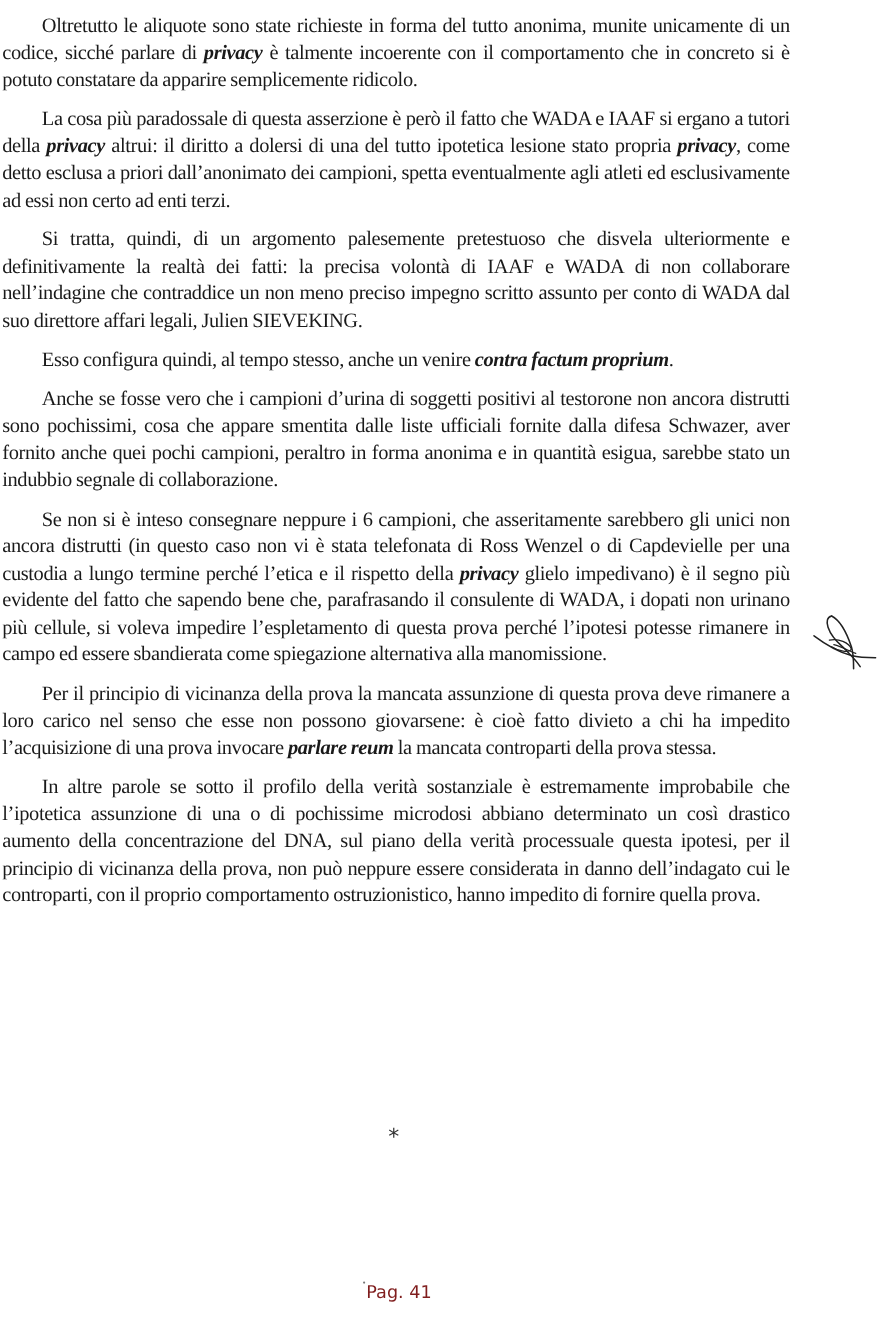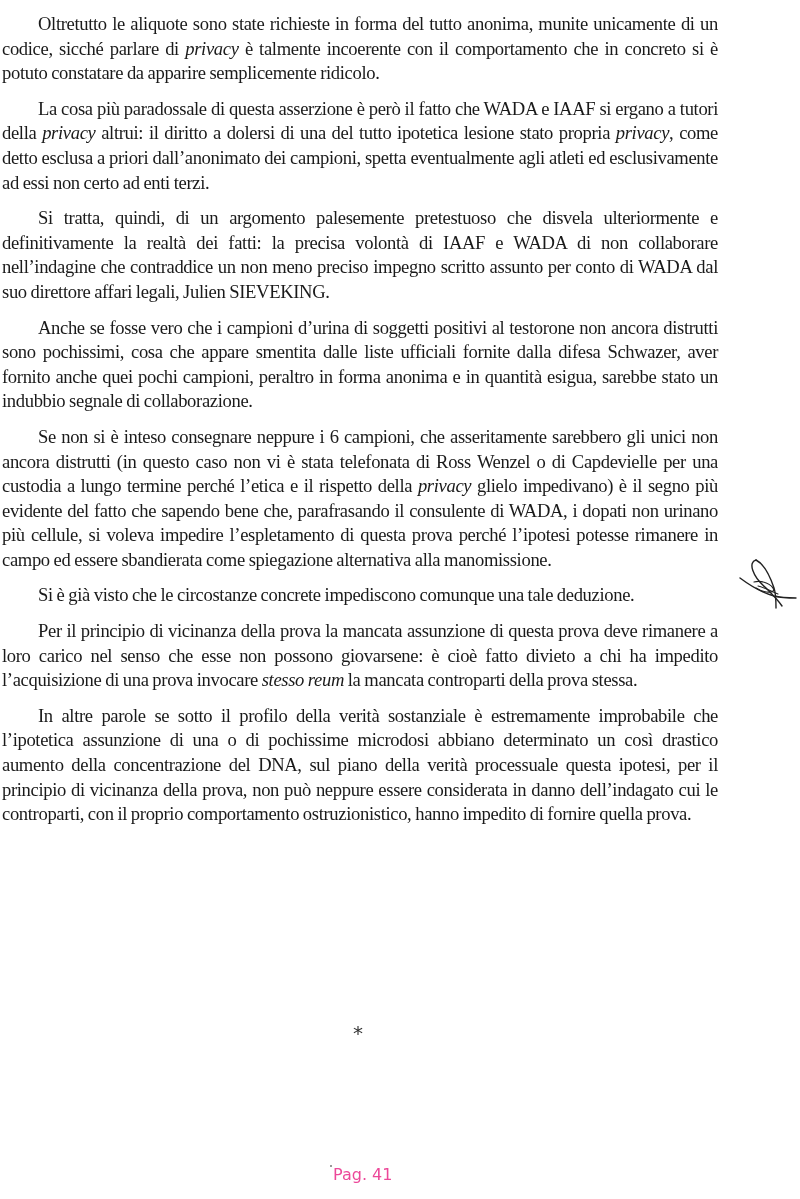--- a/index.html
+++ b/index.html
@@ -23,38 +23,38 @@
     }
     .para {
       margin: 0 0 11px 0;
       font-size: 18.6px;
       line-height: 24.6px;
       text-align: justify;
       text-indent: 36px;
       letter-spacing: -0.35px;
       word-spacing: -0.5px;
     }
-    .para em { font-style: italic; }
+    .para em { font-style: italic; font-weight: bold; }
     .asterisk {
       position: absolute;
       left: 0;
       width: 716px;
       top: 1021px;
       text-align: center;
       font-size: 20px;
       color: #333;
       font-family: "DejaVu Sans", sans-serif;
     }
     .page-number {
       position: absolute;
       left: 333px;
       top: 1165px;
       font-family: "DejaVu Sans", sans-serif;
       font-size: 16px;
-      color: #ec4899;
+      color: #7f1d1d;
     }
     .page-number .dot {
       position: absolute;
       left: -3px;
       top: 0px;
       width: 2px;
       height: 2px;
       background: #777;
       border-radius: 50%;
     }
@@ -73,30 +73,30 @@
   <p class="para">
     <span>Oltretutto le aliquote sono state richieste in forma del tutto anonima, munite unicamente di un codice, sicché parlare di </span><em>privacy</em><span> è talmente incoerente con il comportamento che in concreto si è potuto constatare da apparire semplicemente ridicolo.</span>
   </p>
   <p class="para">
     <span>La cosa più paradossale di questa asserzione è però il fatto che WADA e IAAF si ergano a tutori della </span><em>privacy</em><span> altrui: il diritto a dolersi di una del tutto ipotetica lesione stato propria </span><em>privacy</em><span>, come detto esclusa a priori dall’anonimato dei campioni, spetta eventualmente agli atleti ed esclusivamente ad essi non certo ad enti terzi.</span>
   </p>
   <p class="para">
     <span>Si tratta, quindi, di un argomento palesemente pretestuoso che disvela ulteriormente e definitivamente la realtà dei fatti: la precisa volontà di IAAF e WADA di non collaborare nell’indagine che contraddice un non meno preciso impegno scritto assunto per conto di WADA dal suo direttore affari legali, Julien SIEVEKING.</span>
   </p>
   <p class="para">
+    <span>Esso configura quindi, al tempo stesso, anche un venire </span><em>contra factum proprium</em><span>.</span>
+  </p>
+  <p class="para">
     <span>Anche se fosse vero che i campioni d’urina di soggetti positivi al testorone non ancora distrutti sono pochissimi, cosa che appare smentita dalle liste ufficiali fornite dalla difesa Schwazer, aver fornito anche quei pochi campioni, peraltro in forma anonima e in quantità esigua, sarebbe stato un indubbio segnale di collaborazione.</span>
   </p>
   <p class="para">
     <span>Se non si è inteso consegnare neppure i 6 campioni, che asseritamente sarebbero gli unici non ancora distrutti (in questo caso non vi è stata telefonata di Ross Wenzel o di Capdevielle per una custodia a lungo termine perché l’etica e il rispetto della </span><em>privacy</em><span> glielo impedivano) è il segno più evidente del fatto che sapendo bene che, parafrasando il consulente di WADA, i dopati non urinano più cellule, si voleva impedire l’espletamento di questa prova perché l’ipotesi potesse rimanere in campo ed essere sbandierata come spiegazione alternativa alla manomissione.</span>
   </p>
   <p class="para">
-    <span>Si è già visto che le circostanze concrete impediscono comunque una tale deduzione.</span>
-  </p>
-  <p class="para">
-    <span>Per il principio di vicinanza della prova la mancata assunzione di questa prova deve rimanere a loro carico nel senso che esse non possono giovarsene: è cioè fatto divieto a chi ha impedito l’acquisizione di una prova invocare </span><em>stesso reum</em><span> la mancata controparti della prova stessa.</span>
+    <span>Per il principio di vicinanza della prova la mancata assunzione di questa prova deve rimanere a loro carico nel senso che esse non possono giovarsene: è cioè fatto divieto a chi ha impedito l’acquisizione di una prova invocare </span><em>parlare reum</em><span> la mancata controparti della prova stessa.</span>
   </p>
   <p class="para">
     <span>In altre parole se sotto il profilo della verità sostanziale è estremamente improbabile che l’ipotetica assunzione di una o di pochissime microdosi abbiano determinato un così drastico aumento della concentrazione del DNA, sul piano della verità processuale questa ipotesi, per il principio di vicinanza della prova, non può neppure essere considerata in danno dell’indagato cui le controparti, con il proprio comportamento ostruzionistico, hanno impedito di fornire quella prova.</span>
   </p>
 </div>
 
 <div class="asterisk">*</div>
 
 <svg class="signature" viewBox="0 0 60 60" xmlns="http://www.w3.org/2000/svg">
   <path d="M18 2 C10 4, 14 18, 28 30 C34 36, 40 42, 44 48" fill="none" stroke="#222" stroke-width="1.4" stroke-linecap="round"></path>

